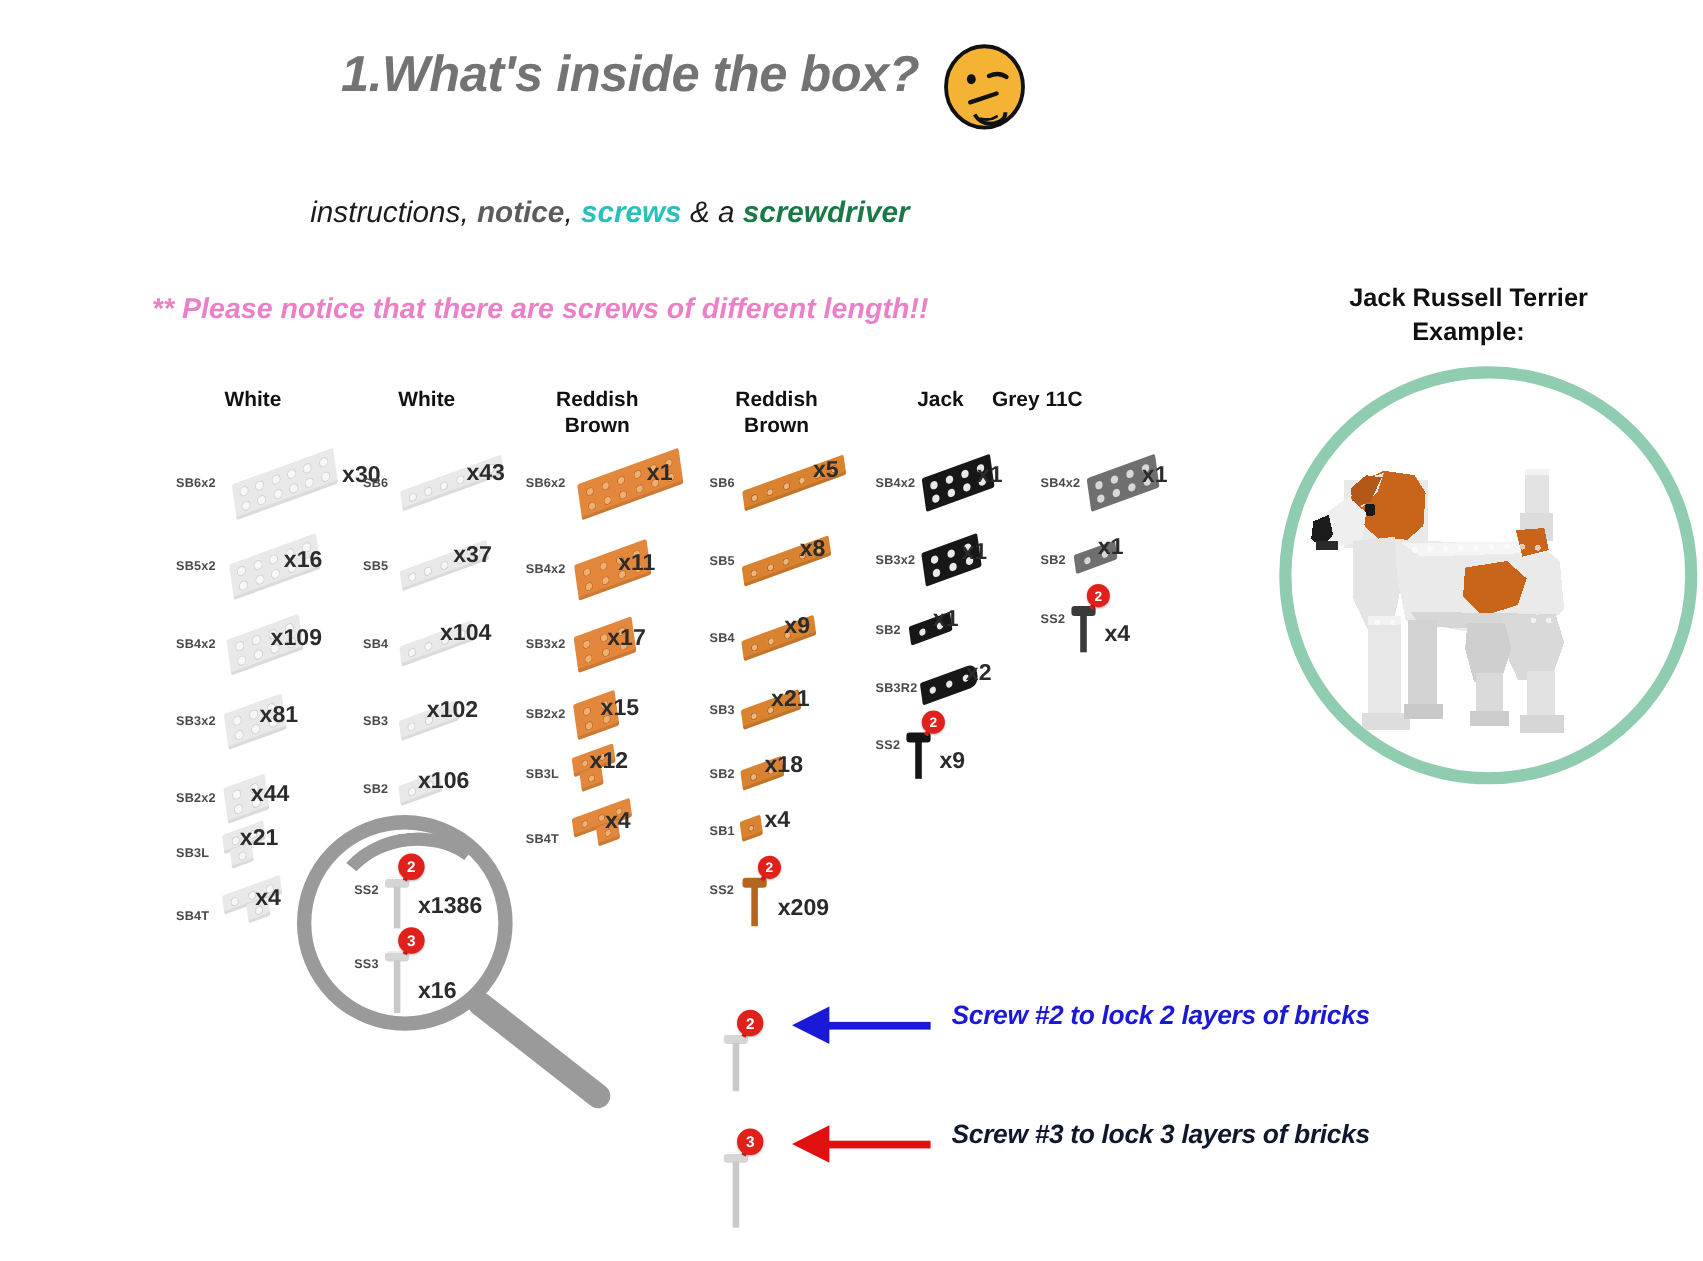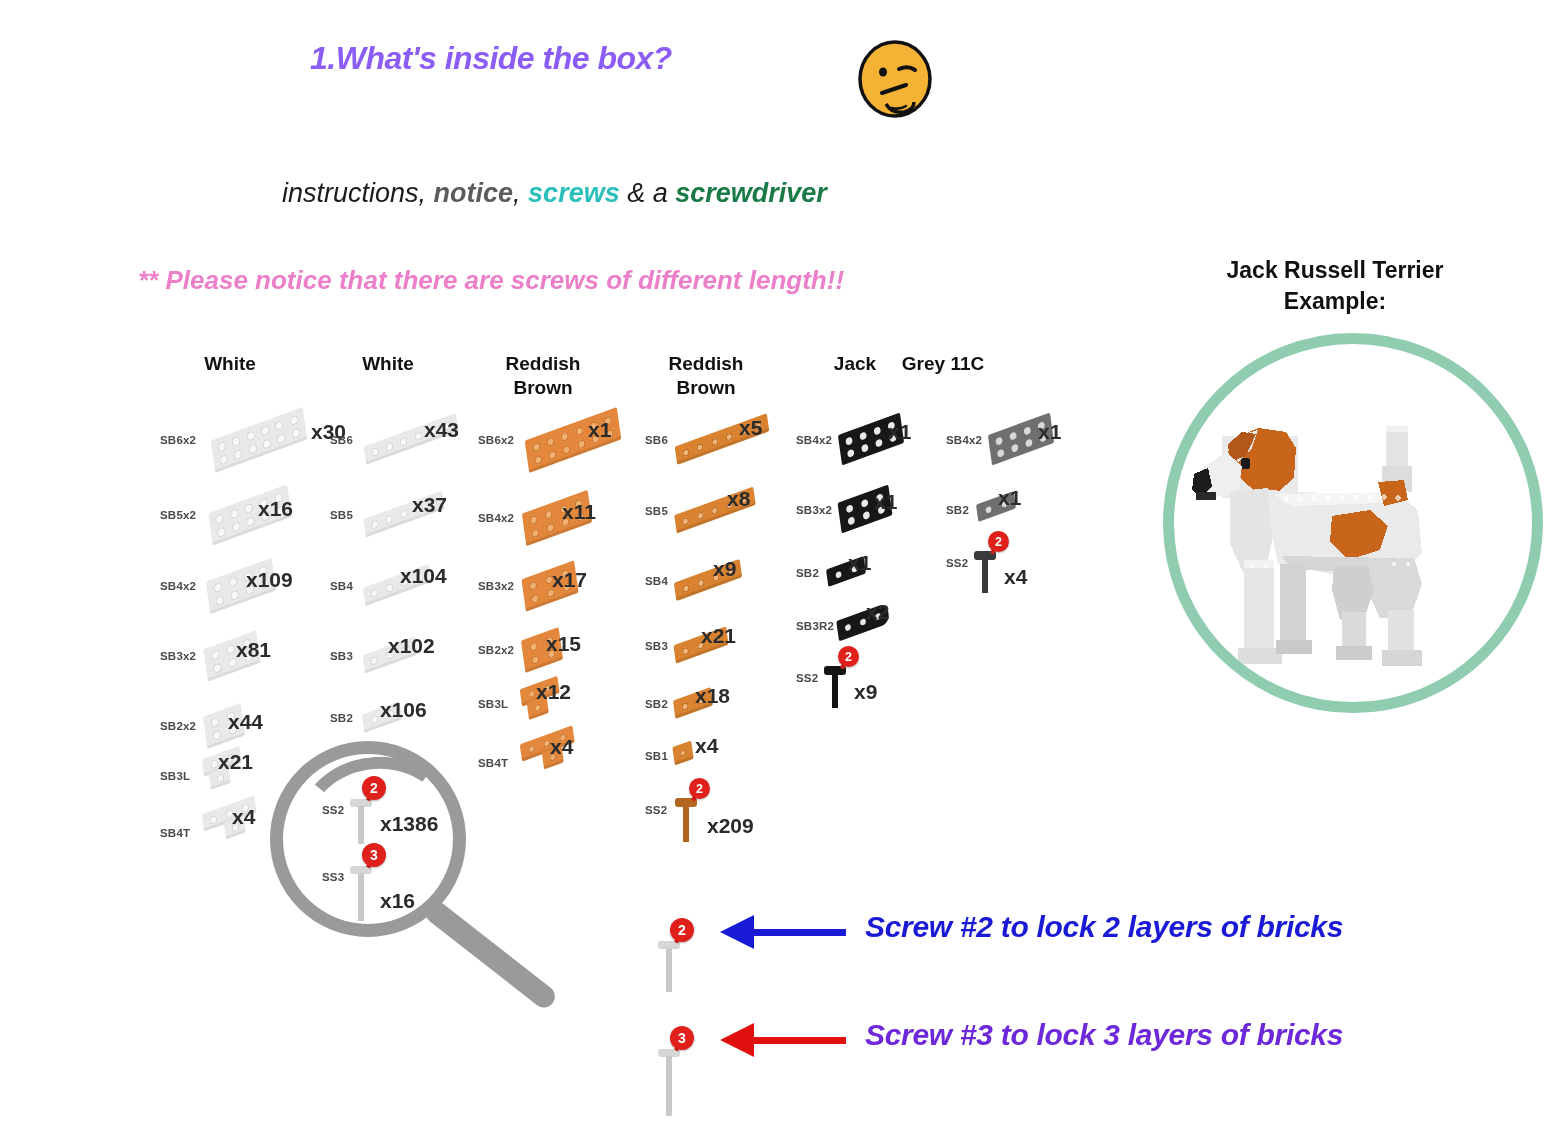--- a/index.html
+++ b/index.html
@@ -6,22 +6,22 @@
   body{
     width:1548px;height:1146px;position:relative;overflow:hidden;
     font-family:"Liberation Sans", sans-serif;
     -webkit-font-smoothing:antialiased;
   }
   .abs{position:absolute;}
 
   
   #title{
     left:310px; top:40px;
-    font-size:32px; font-weight:bold; font-style:italic;
-    color:#8b5cf6; letter-spacing:-0.5px; white-space:nowrap;
+    font-size:46px; font-weight:bold; font-style:italic;
+    color:#737373; letter-spacing:-0.5px; white-space:nowrap;
   }
   #thinking-face{
     left:852px; top:38px; width:86px; height:86px;
   }
   #subtitle{
     left:282px; top:178px;
     font-size:27px; white-space:nowrap; color:#1b1b1b;
   }
   #subtitle .it{font-style:italic;}
   #subtitle .bricks{font-weight:bold;font-style:italic;color:#5c5c5c;}
@@ -125,21 +125,21 @@
     transform:rotate(38deg);transform-origin:left center;
   }
   #mag-arc{
     position:absolute;left:30px;top:22px;width:134px;height:110px;
     border:12px solid transparent;border-top-color:#9a9a9a;
     border-radius:50%;transform:rotate(-6deg);
   }
 
   
   .legend-text{
-    position:absolute;font-size:30px;font-weight:bold;white-space:nowrap;
+    position:absolute;font-size:24px;font-weight:bold;white-space:nowrap;
     font-style:italic;letter-spacing:-.3px;
   }
   .legend-arrow{position:absolute;height:0;}
   .arrow-line{position:absolute;height:7px;}
   .arrow-head{
     position:absolute;width:0;height:0;
     border-top:17px solid transparent;border-bottom:17px solid transparent;
   }
 
   
@@ -601,21 +601,21 @@
 </div>
 <div class="part-row" style="left:796px;top:598px;width:170px;">
   <span class="part-code">SB3R2</span>
   <div class="plate c-black brick" style="left:40px;top:14px;width:54px;height:20px;border-radius:2px 8px 8px 2px;">
     <div class="studs" style="grid-template-columns:repeat(3,1fr);">
       <i style="width:6px;height:6px"></i>
         <i style="width:6px;height:6px"></i>
         <i style="width:6px;height:6px"></i>
     </div>
   </div>
-  <span class="part-qty" style="left:70px;top:2px;">x2</span>
+  <span class="part-qty" style="left:82px;top:2px;">x2</span>
 </div>
 
 <div class="part-row" style="left:796px;top:650px;width:170px;">
   <span class="part-code" style="top:22px;">SS2</span>
   <div class="screw black" style="left:28px;top:16px;">
     <div class="head"></div>
       <div class="shaft" style="height:34px;"></div>
   </div>
   <div class="badge-tail" style="left:46px;top:10px;"></div>
   <div class="badge sm" style="left:42px;top:-4px;">2</div>
@@ -705,21 +705,21 @@
   <div class="screw silver" style="left:8px;top:28px;">
     <div class="head"></div>
       <div class="shaft" style="height:60px;"></div>
   </div>
   <div class="badge-tail" style="left:26px;top:22px;"></div>
   <div class="badge" style="left:20px;top:6px;">3</div>
   <div class="legend-arrow" style="left:70px;top:20px;width:126px;">
     <div class="arrow-line" style="left:30px;top:-3px;width:96px;background:#e01010;"></div>
     <div class="arrow-head" style="left:0;top:-17px;border-right:34px solid #e01010;"></div>
   </div>
-  <div class="legend-text" style="left:215px;top:-2px;color:#6d28d9;">Screw #3 to lock 3 layers of bricks</div>
+  <div class="legend-text" style="left:215px;top:-2px;color:#0f172a;">Screw #3 to lock 3 layers of bricks</div>
 </div>
 
 <div class="abs" id="example-title">
   <div>Jack Russell Terrier</div>
   <div>Example:</div>
 </div>
 
 <div class="abs" id="dog-circle">
   <svg id="dog-svg" width="350" height="320" viewBox="0 0 350 320">
     <g shape-rendering="crispEdges">

